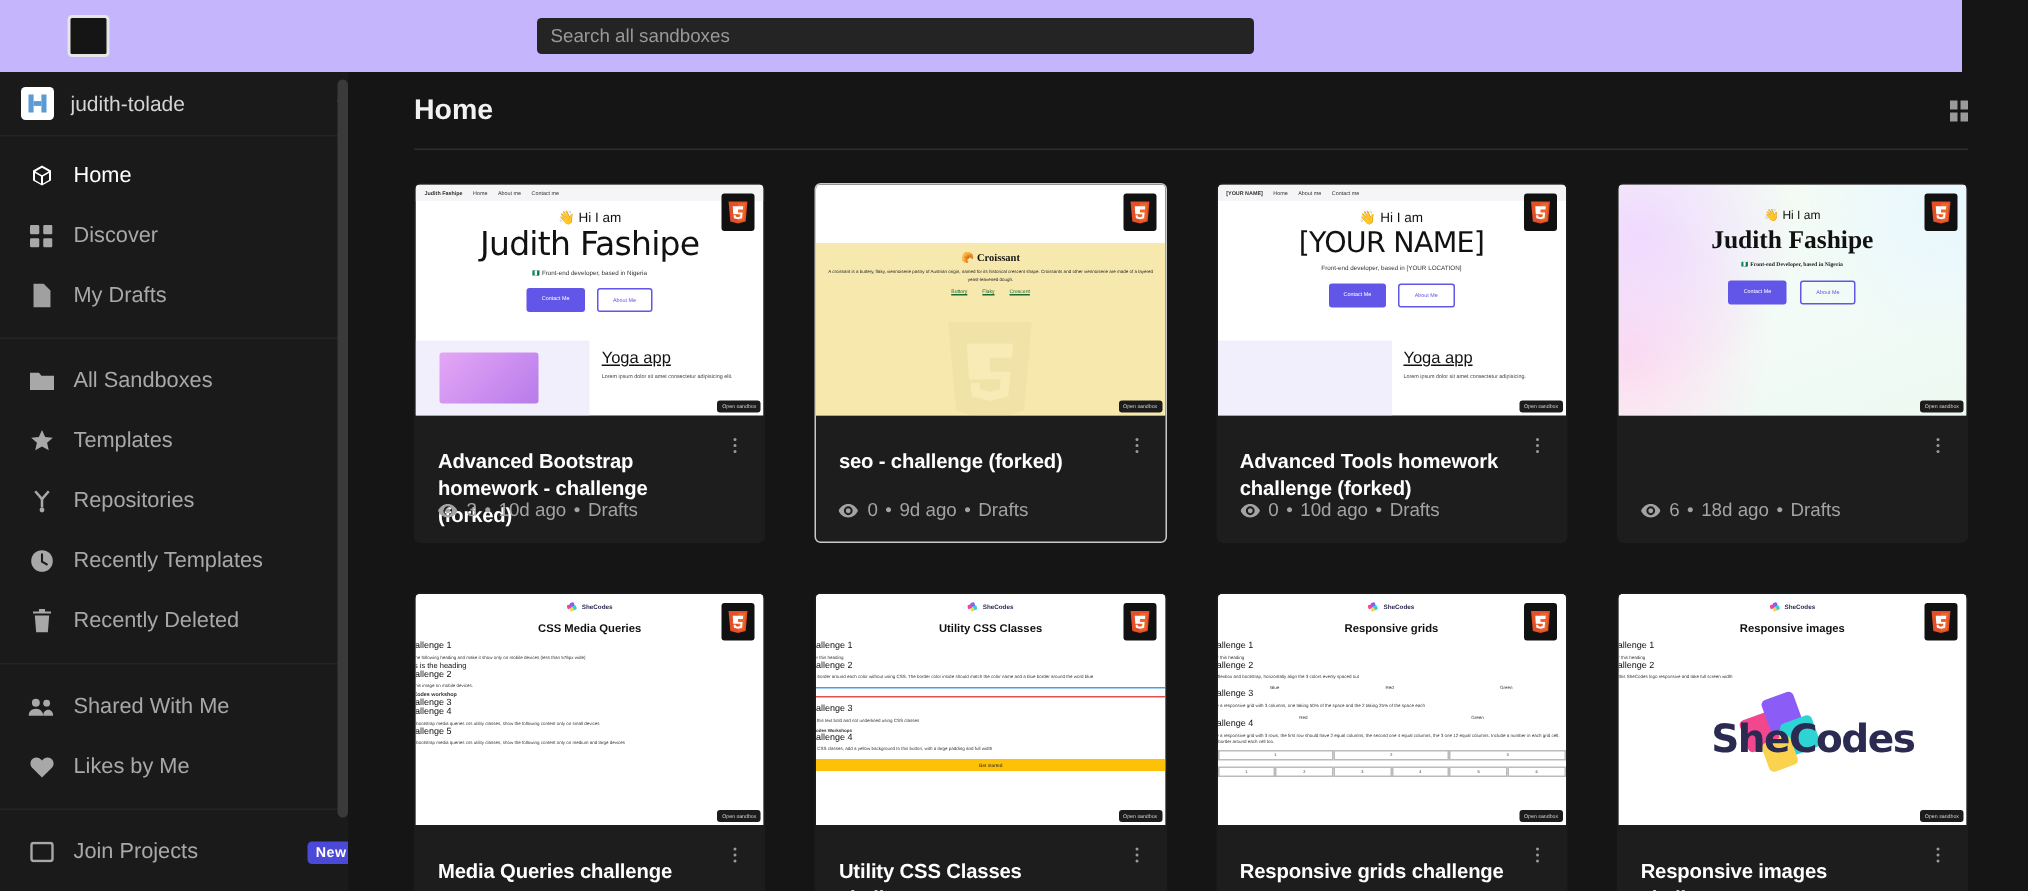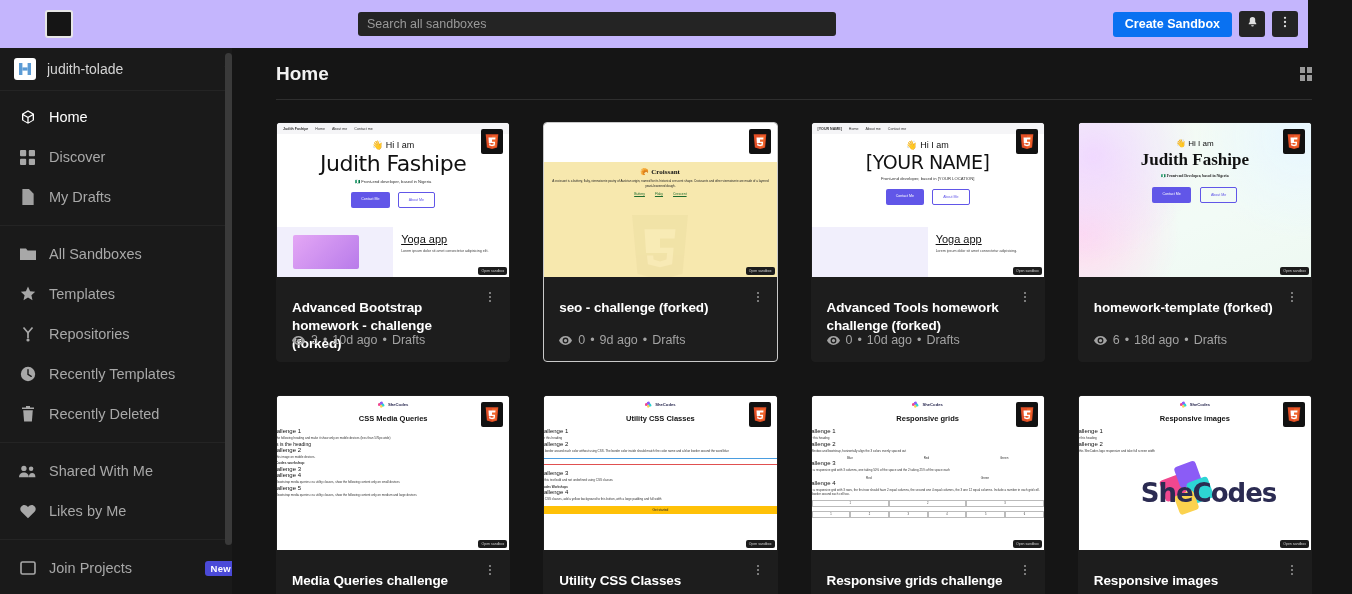--- a/index.html
+++ b/index.html
@@ -316,39 +316,20 @@
 </head>
 <body>
 
 <div class="topbar">
   <div class="logo-box"></div>
 
   <div class="search-wrap">
     <input class="search-input" type="text" placeholder="Search all sandboxes" style="">
   </div>
 
-  <div class="topbar-right">
-    <button class="btn-create">Create Sandbox</button>
-    <div class="icon-btn">
-      <span>
-        <svg width="13" height="13" viewBox="0 0 24 24" fill="currentColor">
-          <path d="M12 2a5 5 0 00-5 5v4l-2 3v1h14v-1l-2-3V7a5 5 0 00-5-5zM9.5 17a2.5 2.5 0 005 0z"></path>
-        </svg>
-      </span>
-    </div>
-    <div class="icon-btn">
-      <span>
-        <svg width="12" height="14" viewBox="0 0 12 16" fill="currentColor">
-          <circle cx="6" cy="3.2" r="1.3"></circle>
-            <circle cx="6" cy="8" r="1.3"></circle>
-            <circle cx="6" cy="12.8" r="1.3"></circle>
-        </svg>
-      </span>
-    </div>
-  </div>
 </div>
 
 <div class="sidebar">
 
   <div class="ws-row">
     <div class="ws-avatar">
       <svg width="16" height="16" viewBox="0 0 16 16">
         <rect x="2" y="2" width="3.4" height="12" fill="#5b9bd5"></rect>
         <rect x="10.6" y="2" width="3.4" height="12" fill="#5b9bd5"></rect>
         <rect x="5.4" y="6.4" width="5.2" height="3.2" fill="#5b9bd5"></rect>
@@ -676,21 +657,20 @@
         <div class="html5-badge">
           <svg width="14" height="16" viewBox="0 0 20 22">
               <path d="M1 0h18l-1.7 19L10 21l-7.3-2z" fill="#e34f26"></path>
               <path d="M10 1.6V19.4l5.9-1.6L17.3 1.6z" fill="#ef652a"></path>
               <path d="M5 4.6h10l-.3 3H10v3h4.4l-.5 5.3-3.9 1-3.9-1-.3-2.8h2l.1 1.3 2.1.6 2.1-.6.2-2.1H5.5z" fill="#fff"></path>
             </svg>
         </div>
         <div class="open-chip">Open sandbox</div>
       </div>
       <div class="card-body">
-        <div class="card-title">homework-template (forked)</div>
         <div class="kebab">
             <i></i>
             <i></i>
             <i></i>
           </div>
         <div class="card-meta">
           <span class="eye">
             <svg width="13" height="11" viewBox="0 0 16 11" fill="currentColor">
                 <path d="M8 0C4.2 0 1.3 2.6 0 5.5 1.3 8.4 4.2 11 8 11s6.7-2.6 8-5.5C14.7 2.6 11.8 0 8 0zm0 9.1a3.6 3.6 0 110-7.2 3.6 3.6 0 010 7.2zm0-1.6a2 2 0 100-4 2 2 0 000 4z"></path>
               </svg>

